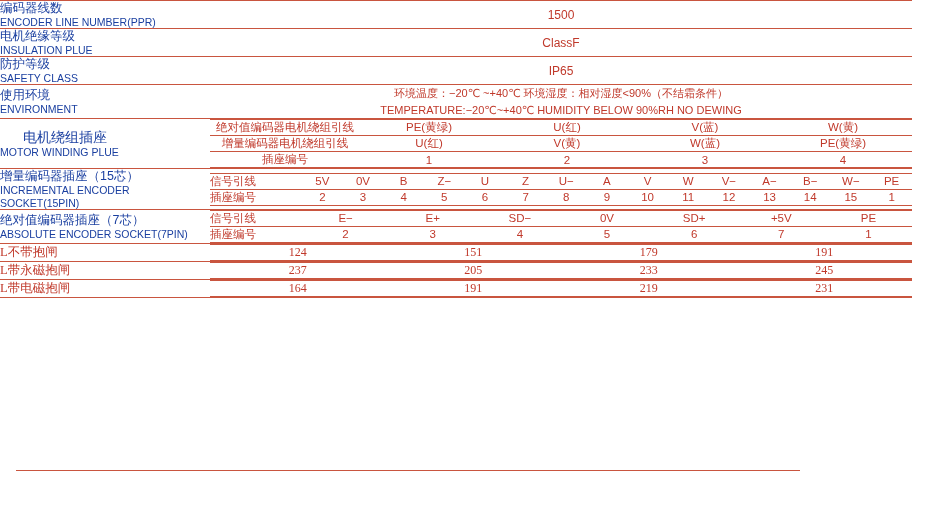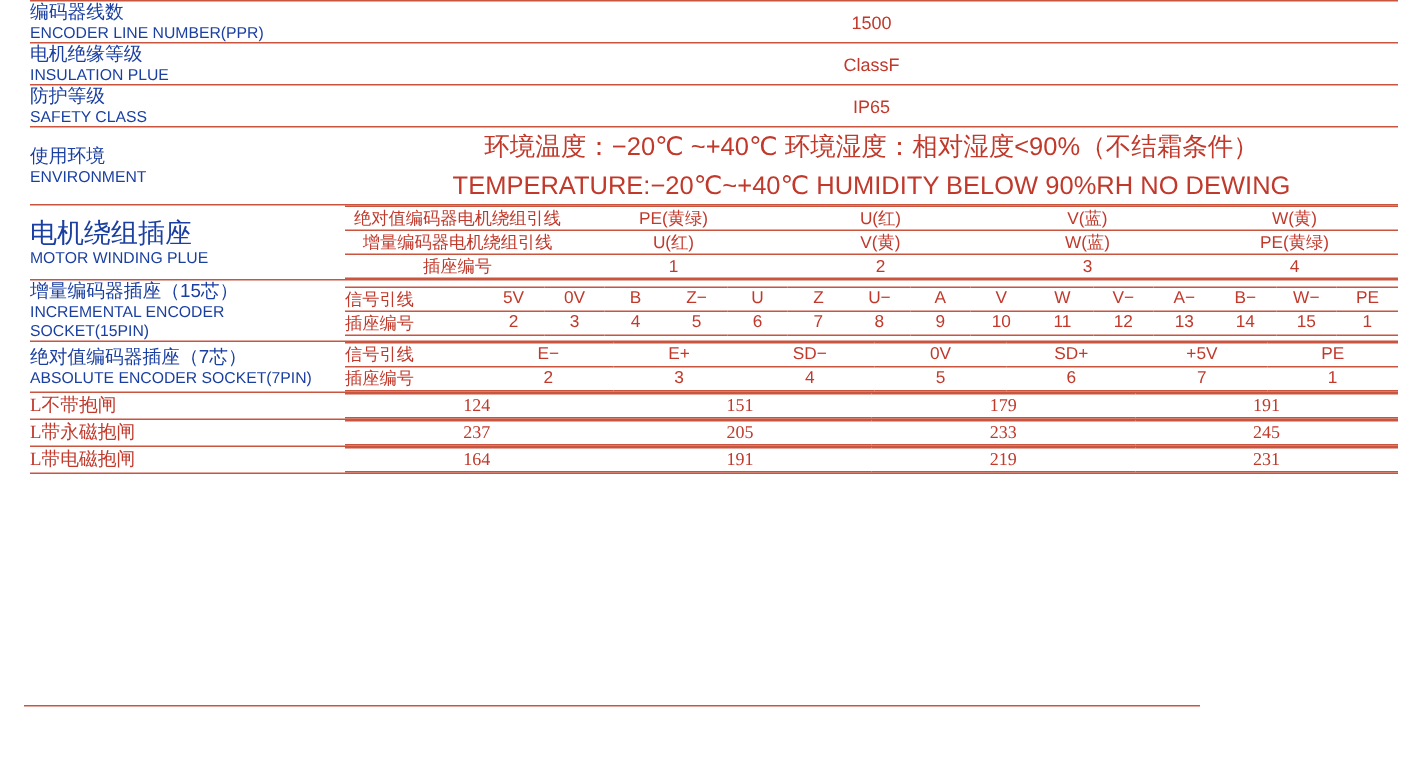--- a/index.html
+++ b/index.html
@@ -7,21 +7,21 @@
     width:944px;height:507px;
     background:#ffffff;
     font-family:"Liberation Sans","DejaVu Sans",sans-serif;
     color:#1a3fa0;
     overflow:hidden;
   }
   .sheet{
     position:relative;
     width:816px;height:507px;
     box-sizing:border-box;
-    padding:0 20px;
+    padding:0 0;
     border-radius:32px;
   }
   table.spec{
     width:912px;
     border-collapse:collapse;
     table-layout:fixed;
   }
   table.spec td{
     border-top:1px solid #c9553f;
     border-bottom:1px solid #c9553f;
@@ -33,30 +33,30 @@
   table.spec tr:first-child td{border-top:1px solid #c9553f;}
 
   .label{
     color:#1a3fa0;
     padding:6px 4px 6px 6px;
     line-height:1.18;
     white-space:nowrap;
   }
   .label .cn{font-size:12.5px;display:block;}
   .label .en{font-size:10.5px;display:block;}
-  .label.big .cn{font-size:18px;}
+  .label.big .cn{font-size:14px;margin-left:23px;}
   .val{
     color:#c0392b;
     font-size:12px;
     text-align:center;
     padding:7px 2px;
   }
   .env{
     color:#c0392b;
-    font-size:17px;
+    font-size:11px;
     text-align:center;
     line-height:1.5;
     padding:6px 2px;
   }
   .sub{
     width:100%;
     border-collapse:collapse;
     table-layout:fixed;
   }
   .sub td{

